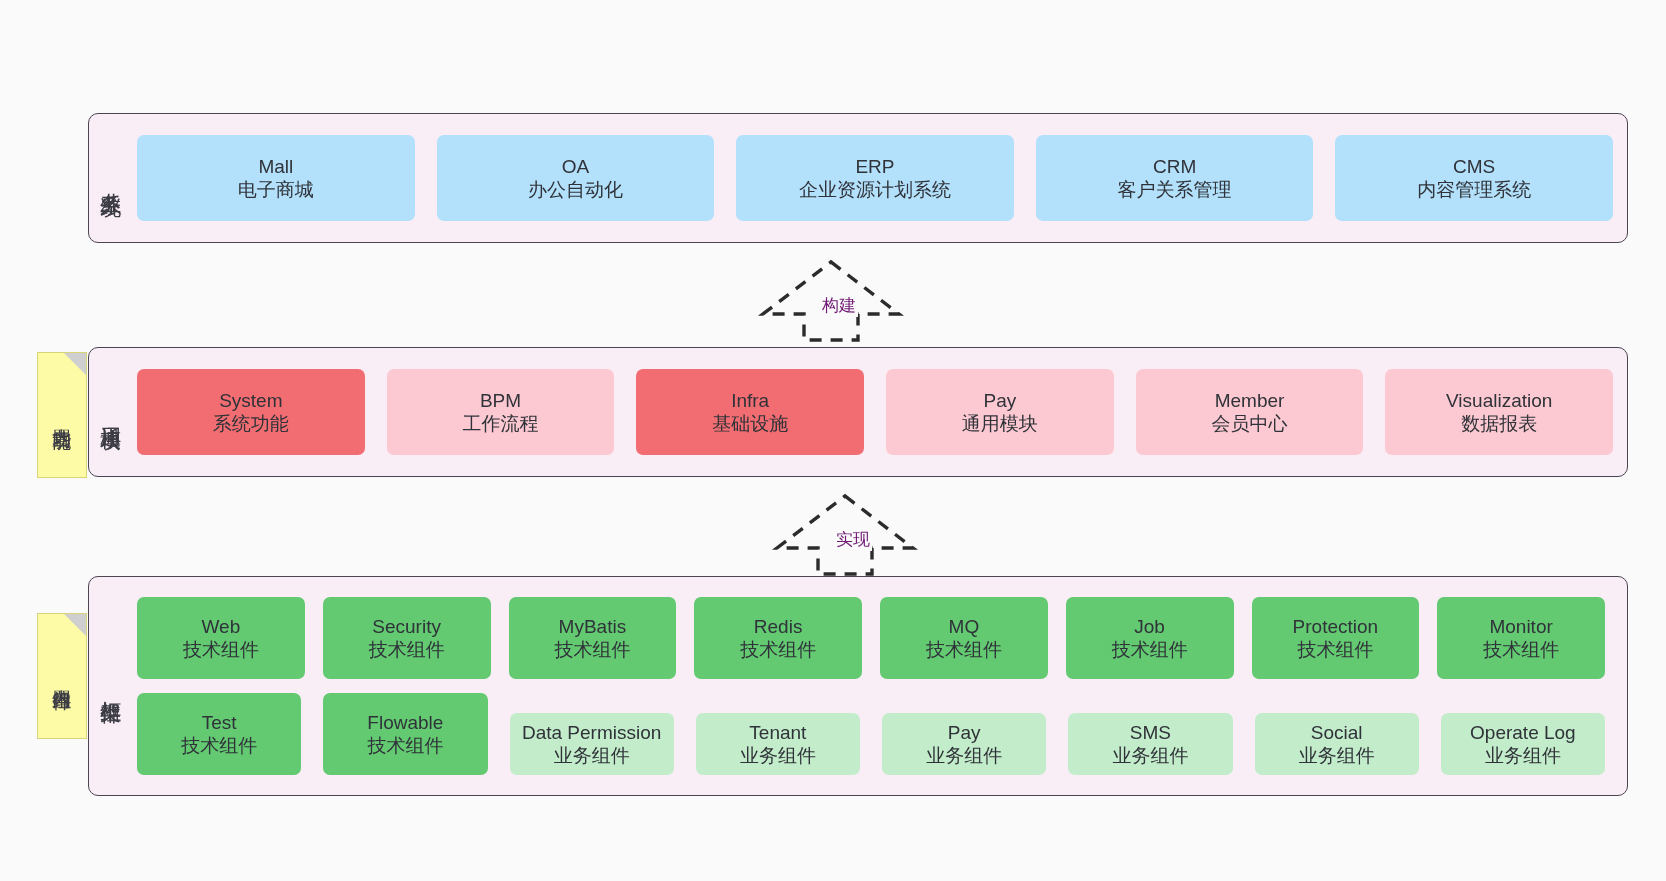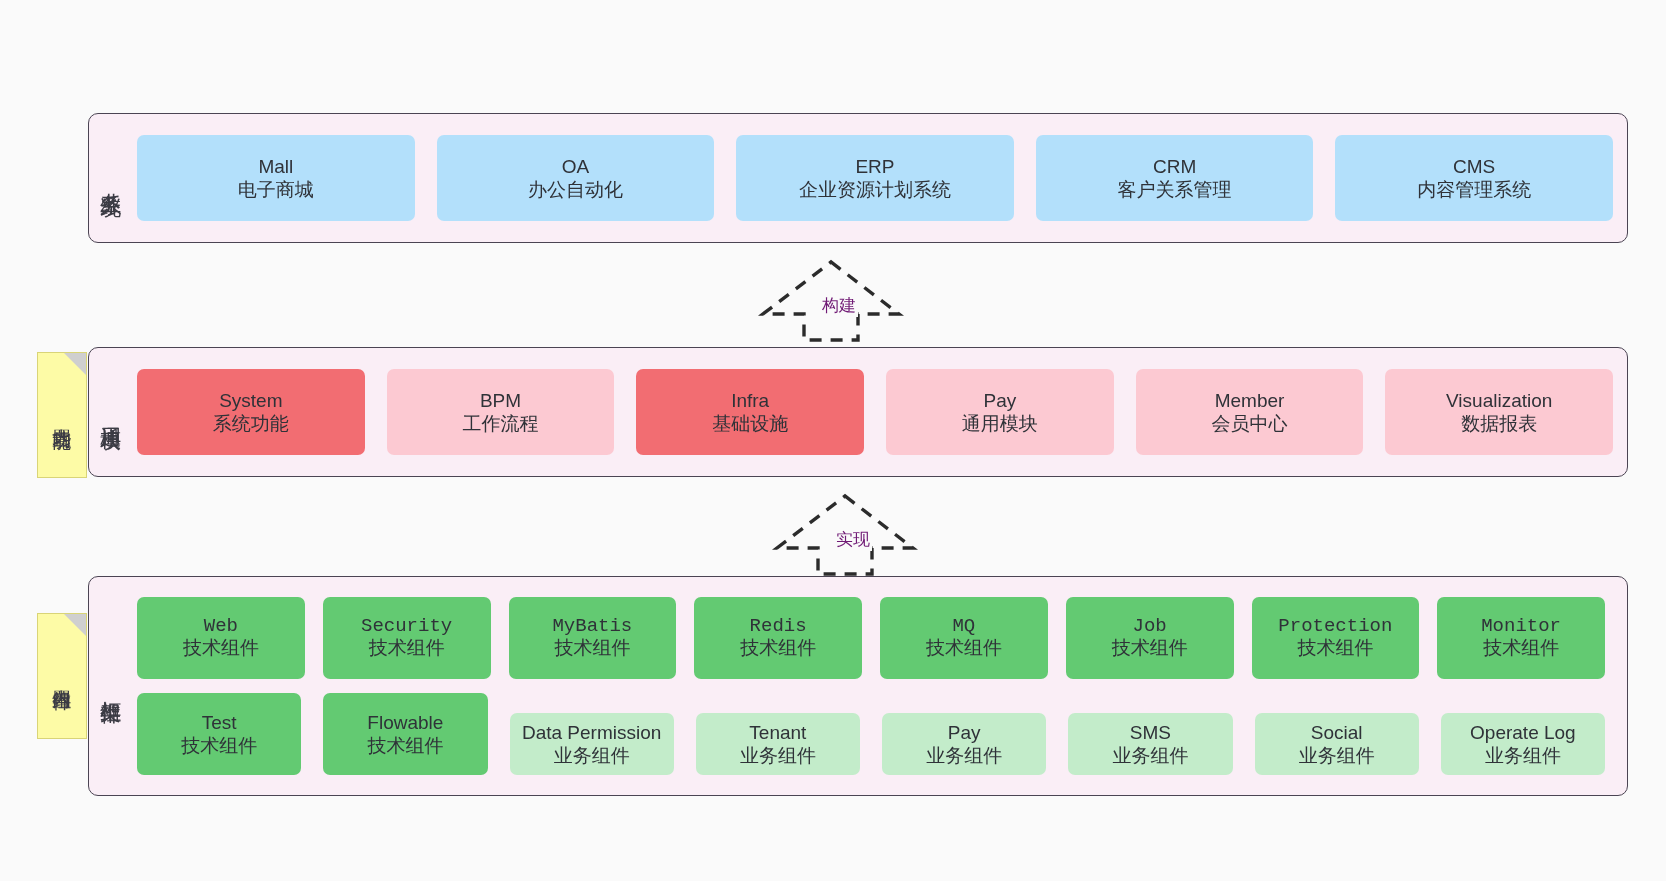--- a/index.html
+++ b/index.html
@@ -199,21 +199,21 @@
   <div class="gen-label" style="left:834px;top:528px;">实现</div>
 
   <div class="note" style="left:37px;top:613px;width:50px;height:126px;">
     <span class="fold"></span>
     <span>内置组件</span>
   </div>
 
   <div class="band" style="left:88px;top:576px;width:1540px;height:220px;">
     <div class="band-label">框架组件</div>
     <div class="band-body" style="gap:14px;padding-right:22px;">
-      <div class="row" style="gap:18px;height:82px;font-family:Liberation Mono, monospace;">
+      <div class="row" style="gap:18px;height:82px;">
         <div class="cell c-green">
           <span class="ln">Web</span>
           <span class="ln">技术组件</span>
         </div>
         <div class="cell c-green">
           <span class="ln">Security</span>
           <span class="ln">技术组件</span>
         </div>
         <div class="cell c-green">
           <span class="ln">MyBatis</span>

